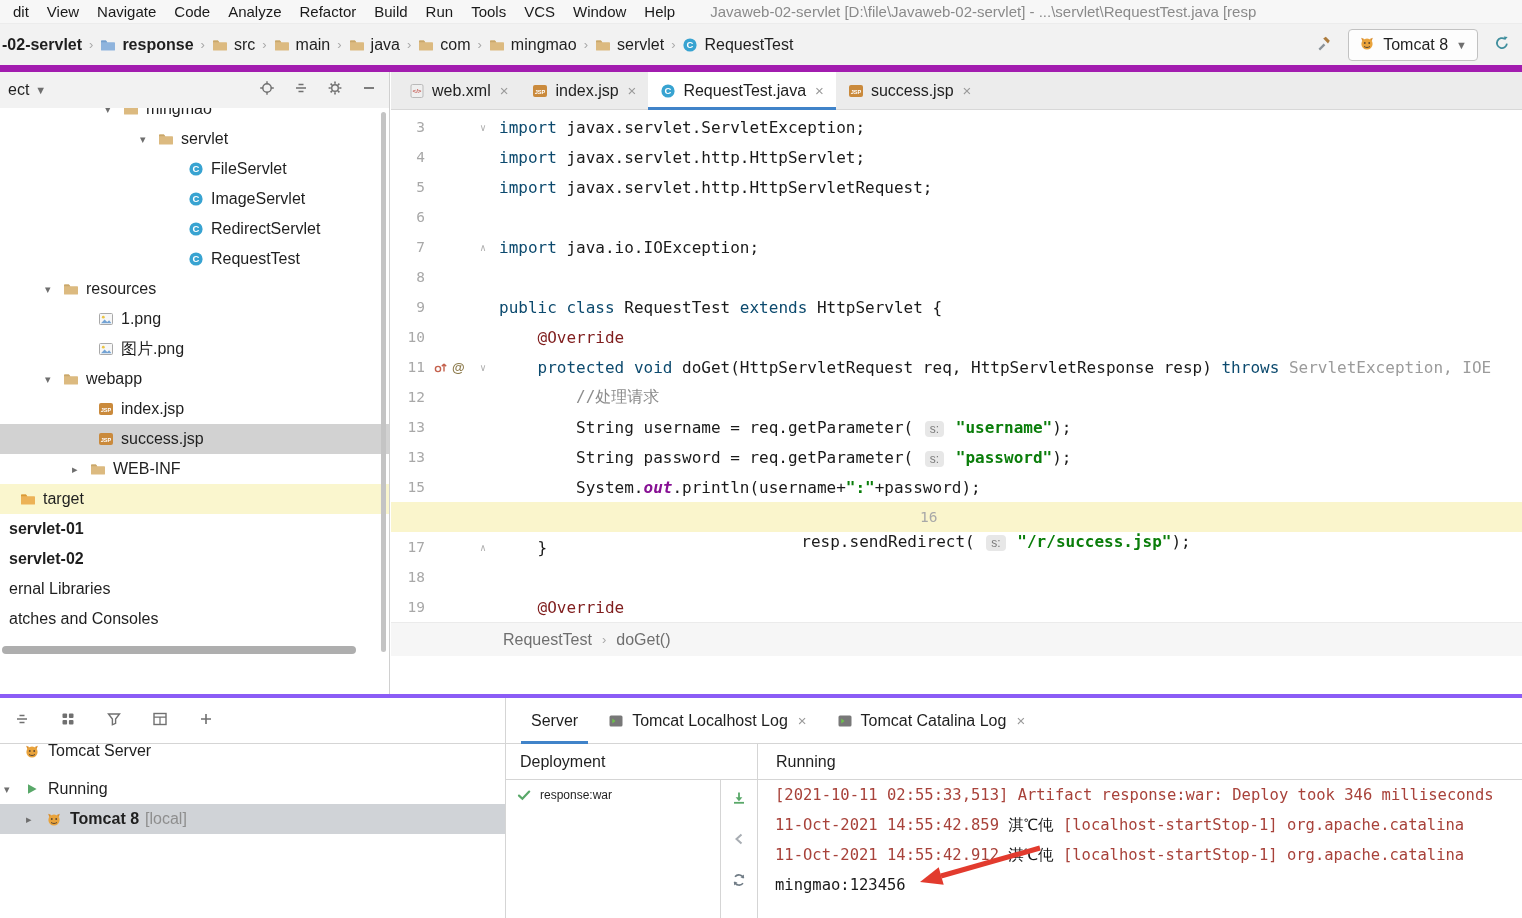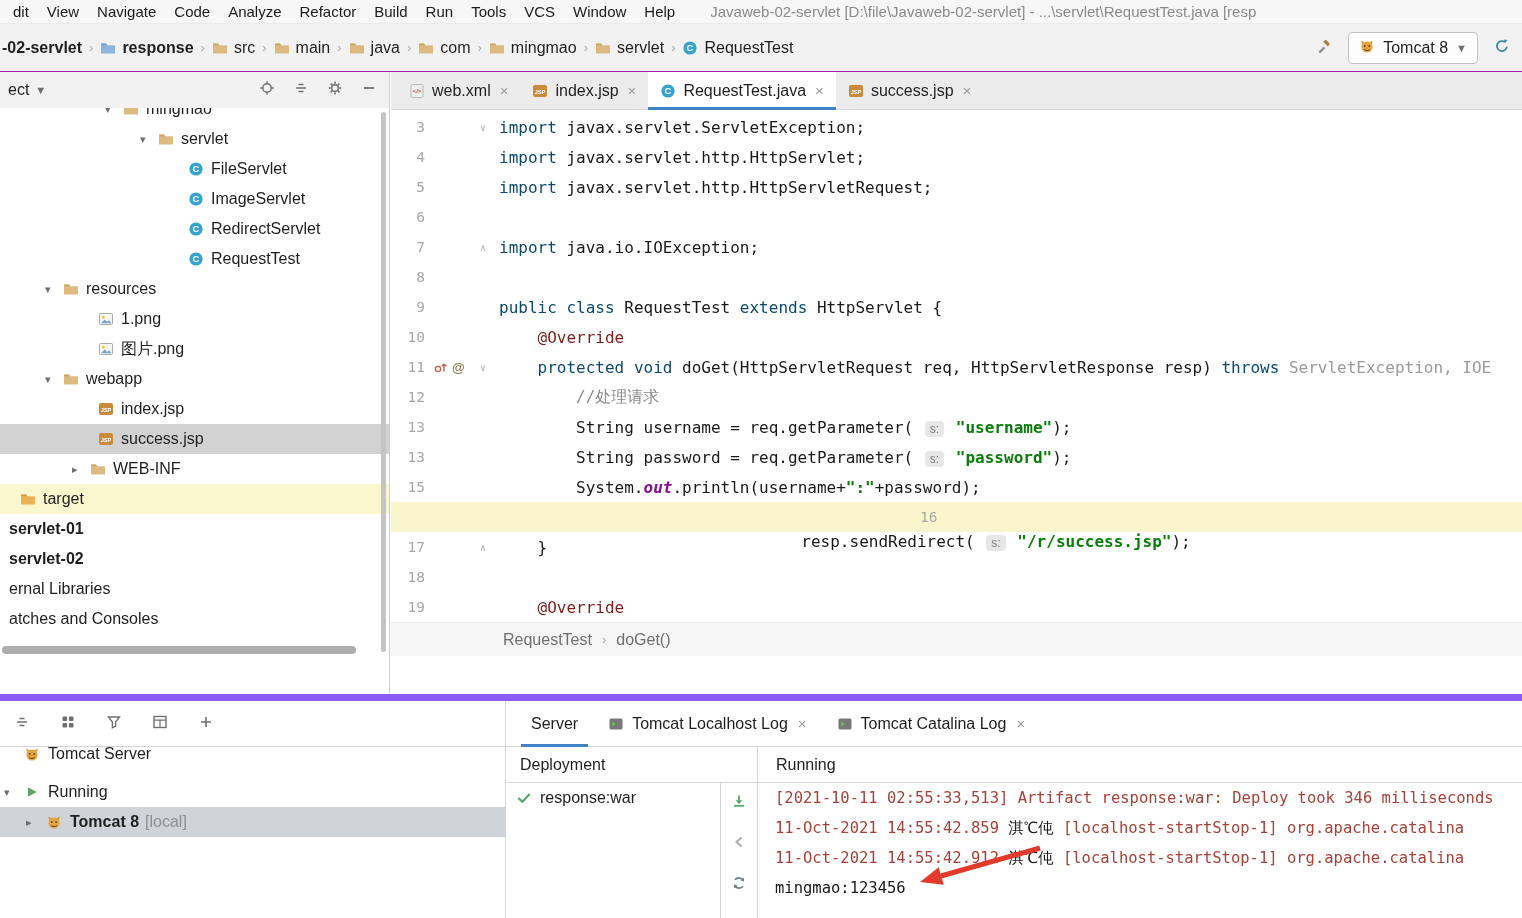--- a/index.html
+++ b/index.html
@@ -9,21 +9,21 @@
 
   
   .menubar { position:absolute; top:0; left:0; right:0; height:24px; background:#f7f7f7;
              display:flex; align-items:center; padding-left:4px; border-bottom:1px solid #ececec; }
   .menus { display:flex; align-items:center; }
   .menu-item { padding:0 9px; font-size:15px; color:#1a1a1a; white-space:nowrap; }
   .window-title { color:#8a8a8a; margin-left:26px; white-space:nowrap; overflow:hidden; flex:1; font-size:15px; }
 
   
   .navbar { position:absolute; top:24px; left:0; right:0; height:48px; background:#f2f2f2;
-            border-bottom:1px solid #a21caf; display:flex; align-items:center; padding:0 8px 0 2px; }
+            border-bottom:7px solid #a21caf; display:flex; align-items:center; padding:0 8px 0 2px; }
   .crumbs { display:flex; align-items:center; flex:1; overflow:hidden; white-space:nowrap; }
   .crumb { display:flex; align-items:center; gap:6px; font-size:16px; }
   .crumb.bold { font-weight:bold; }
   .crumb-sep { color:#a9a9a9; margin:0 7px; font-size:13px; }
   .nav-right { margin-left:auto; display:flex; align-items:center; gap:16px; flex:none; padding-right:4px; }
   .run-combo { display:flex; align-items:center; gap:8px; background:#fdfdfd; border:1px solid #c2c2c2;
                border-radius:4px; height:32px; padding:0 10px; font-size:16px; }
   .chev-glyph { color:#6f6f6f; font-size:11px; }
 
   
@@ -72,40 +72,40 @@
   .tok-hint { background:#e7e7e7; color:#7a7a7a; border-radius:4px; font-size:12px; padding:1px 5px;
               margin:0 2px; font-family:"Liberation Sans", sans-serif; font-weight:normal; }
   .at-glyph { color:#8c7a4b; font-weight:bold; font-size:13px; font-family:"Liberation Sans",sans-serif; }
 
   .ed-crumb { position:absolute; top:550px; left:0; right:0; height:34px; background:#f6f6f6;
               border-top:1px solid #ebebeb; display:flex; align-items:center; padding-left:112px;
               color:#6f6f6f; font-size:16px; }
   .ed-crumb .crumb-sep { margin:0 10px; }
 
   
-  .bottom { position:absolute; top:694px; left:0; right:0; height:224px; background:#fff; border-top:7px solid #8b5cf6; }
+  .bottom { position:absolute; top:694px; left:0; right:0; height:224px; background:#fff; border-top:4px solid #8b5cf6; }
   .b-toolbar { position:absolute; top:0; left:0; right:0; height:46px; border-bottom:1px solid #d5d5d5;
                display:flex; align-items:center; }
   .b-icons { display:flex; align-items:center; gap:30px; padding-left:14px; width:505px; flex:none; }
   .b-tabs { display:flex; align-items:stretch; gap:10px; padding-left:16px; height:100%; }
   .b-tab { display:flex; align-items:center; gap:8px; padding:0 10px; font-size:16px; position:relative; }
   .b-tab.active::after { content:""; position:absolute; left:0; right:0; bottom:-1px; height:3px; background:#4083c9; }
   .vdiv { position:absolute; left:505px; top:0; bottom:0; width:1px; background:#d5d5d5; }
   .vdiv2 { position:absolute; left:757px; top:46px; bottom:0; width:1px; background:#d5d5d5; }
   .r-row { position:absolute; left:0; width:505px; height:30px; display:flex; align-items:center; font-size:16px; }
   .r-row.selected { background:#d0d3d7; }
   .r-row .tree-chev { width:20px; }
   .r-row .tree-label { margin-left:8px; }
   .r-row .suffix { color:#8e8e8e; margin-left:6px; }
   .r-row.bold .tree-label { font-weight:bold; }
   .headers { position:absolute; left:506px; right:0; top:46px; height:36px; border-bottom:1px solid #d5d5d5; display:flex; }
   .hdr-dep { width:251px; display:flex; align-items:center; padding-left:14px; font-size:16px; flex:none; }
   .hdr-out { flex:1; display:flex; align-items:center; padding-left:19px; font-size:16px; }
   .dep-list { position:absolute; left:506px; top:82px; width:213px; }
-  .dep-item { height:30px; display:flex; align-items:center; gap:8px; padding-left:10px; font-size:16px; }
+  .dep-item { height:30px; display:flex; align-items:center; gap:8px; padding-left:10px; font-size:12px; }
   .dep-actions { position:absolute; left:720px; top:82px; bottom:0; width:37px; border-left:1px solid #d5d5d5;
                  display:flex; flex-direction:column; align-items:center; gap:22px; padding-top:10px; }
   .out { position:absolute; left:758px; top:82px; right:0; bottom:0; overflow:hidden;
          font-family:"DejaVu Sans Mono", monospace; font-size:15.5px; }
   .out-line { height:30px; display:flex; align-items:center; white-space:pre; padding-left:17px; }
   .log-err { color:#a8423a; }
   .log-cjk { color:#1a1a1a; }
   .log-pl  { color:#1a1a1a; }
 
   .icon { display:inline-flex; align-items:center; justify-content:center; width:16px; height:16px; flex:none; }

